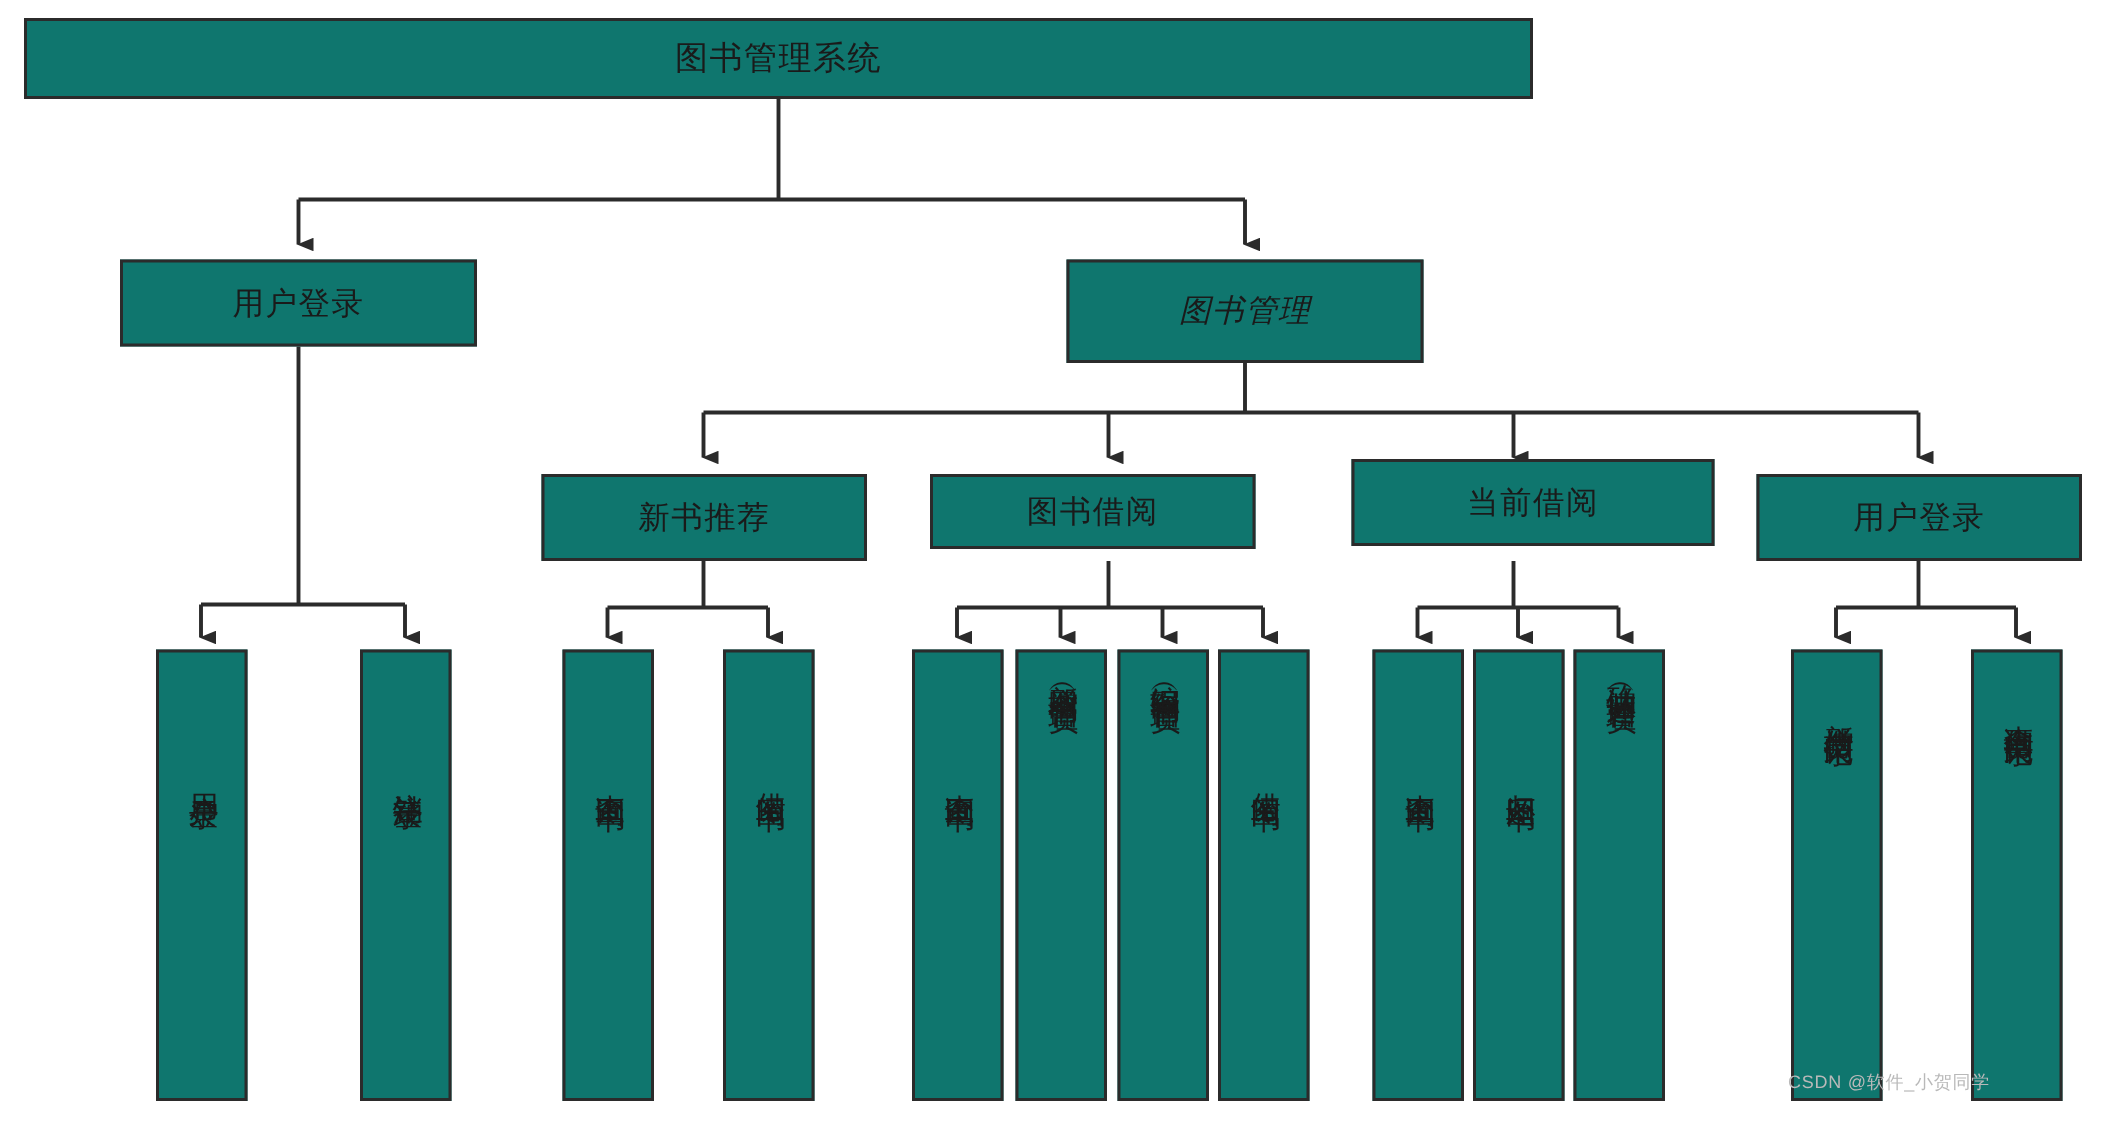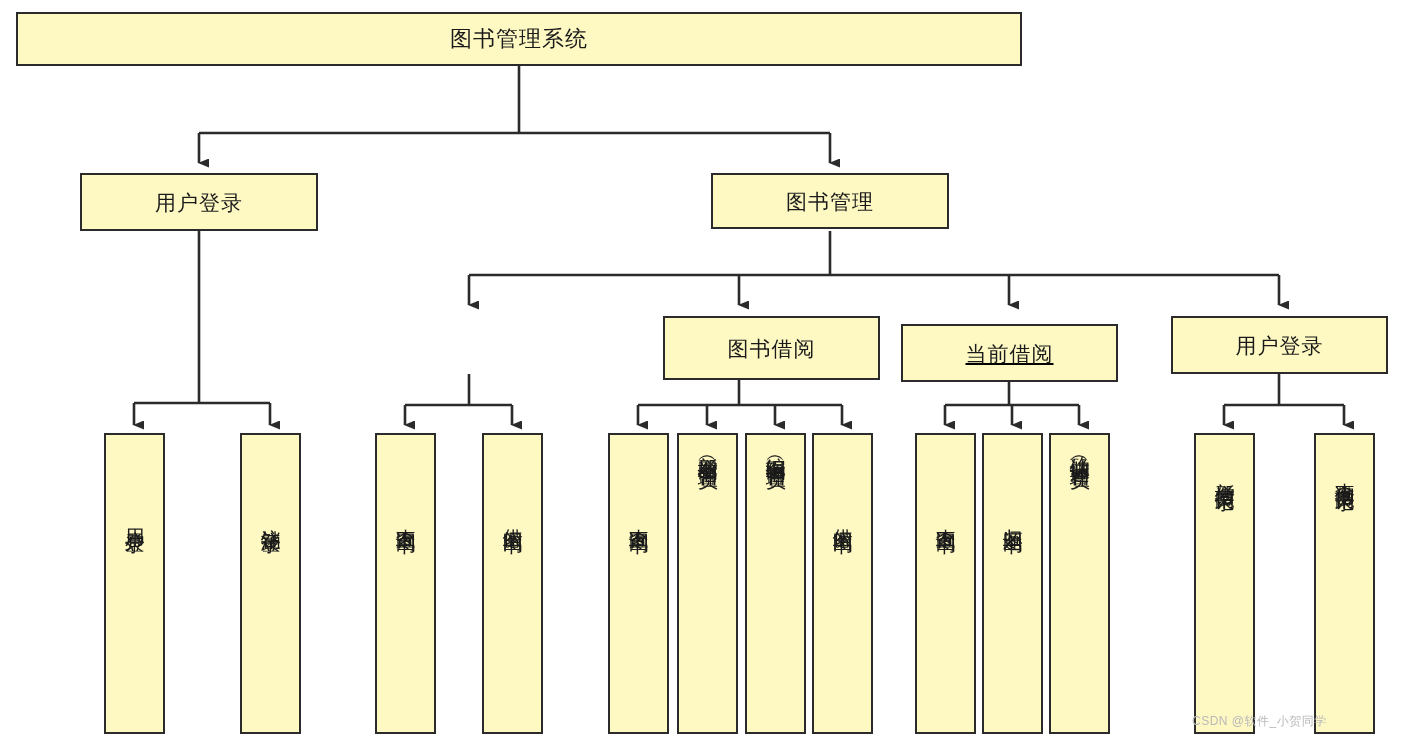--- a/index.html
+++ b/index.html
@@ -1,20 +1,20 @@
 <!DOCTYPE html>
 <html><head>
 <meta charset="utf-8">
 <style>
   html,body{margin:0;padding:0;background:#ffffff;}
   body{font-family:"Liberation Sans","DejaVu Sans",sans-serif;}
   #stage{position:relative;width:1405px;height:747px;background:#fff;overflow:hidden;}
   svg#edges{position:absolute;left:0;top:0;width:1405px;height:747px;}
 
-  .node{position:absolute;box-sizing:border-box;background:#fef9c3;
+  .node{position:absolute;box-sizing:border-box;background:#0f766e;
         border:2.5px solid #2b2b2b;display:flex;align-items:center;justify-content:center;}
   .node .lbl{color:#1a1a1a;white-space:nowrap;}
 
   
   .h .lbl{font-size:21px;line-height:1;letter-spacing:1px;}
   .root .lbl{font-size:22px;}
 
   
   .v{align-items:flex-start;justify-content:center;padding-top:6px;}
   .v .lbl{writing-mode:vertical-rl;text-orientation:upright;
@@ -78,28 +78,31 @@
     </g>
   </svg>
 
   <div class="node h root" style="left:16px;top:12px;width:1006px;height:54px;">
     <span class="lbl">图书管理系统</span>
   </div>
 
   <div class="node h" style="left:80px;top:173px;width:238px;height:58px;">
     <span class="lbl">用户登录</span>
   </div>
-  <div class="node h" style="left:711px;top:173px;width:238px;height:56px;">
+  <div class="node h" style="left:711px;top:173px;width:238px;height:69px;font-style:italic;">
     <span class="lbl">图书管理</span>
   </div>
 
-  <div class="node h" style="left:663px;top:316px;width:217px;height:64px;">
+  <div class="node h" style="left:361px;top:316px;width:217px;height:58px;">
+    <span class="lbl">新书推荐</span>
+  </div>
+  <div class="node h" style="left:620px;top:316px;width:217px;height:50px;">
     <span class="lbl">图书借阅</span>
   </div>
-  <div class="node h" style="left:901px;top:324px;width:217px;height:58px;text-decoration:underline;">
+  <div class="node h" style="left:901px;top:306px;width:242px;height:58px;">
     <span class="lbl">当前借阅</span>
   </div>
   <div class="node h" style="left:1171px;top:316px;width:217px;height:58px;">
     <span class="lbl">用户登录</span>
   </div>
 
   <div class="node v" style="left:104px;top:433px;width:61px;height:301px;padding-top:78px;">
     <span class="lbl">用户登录</span>
   </div>
   <div class="node v" style="left:240px;top:433px;width:61px;height:301px;padding-top:78px;">

